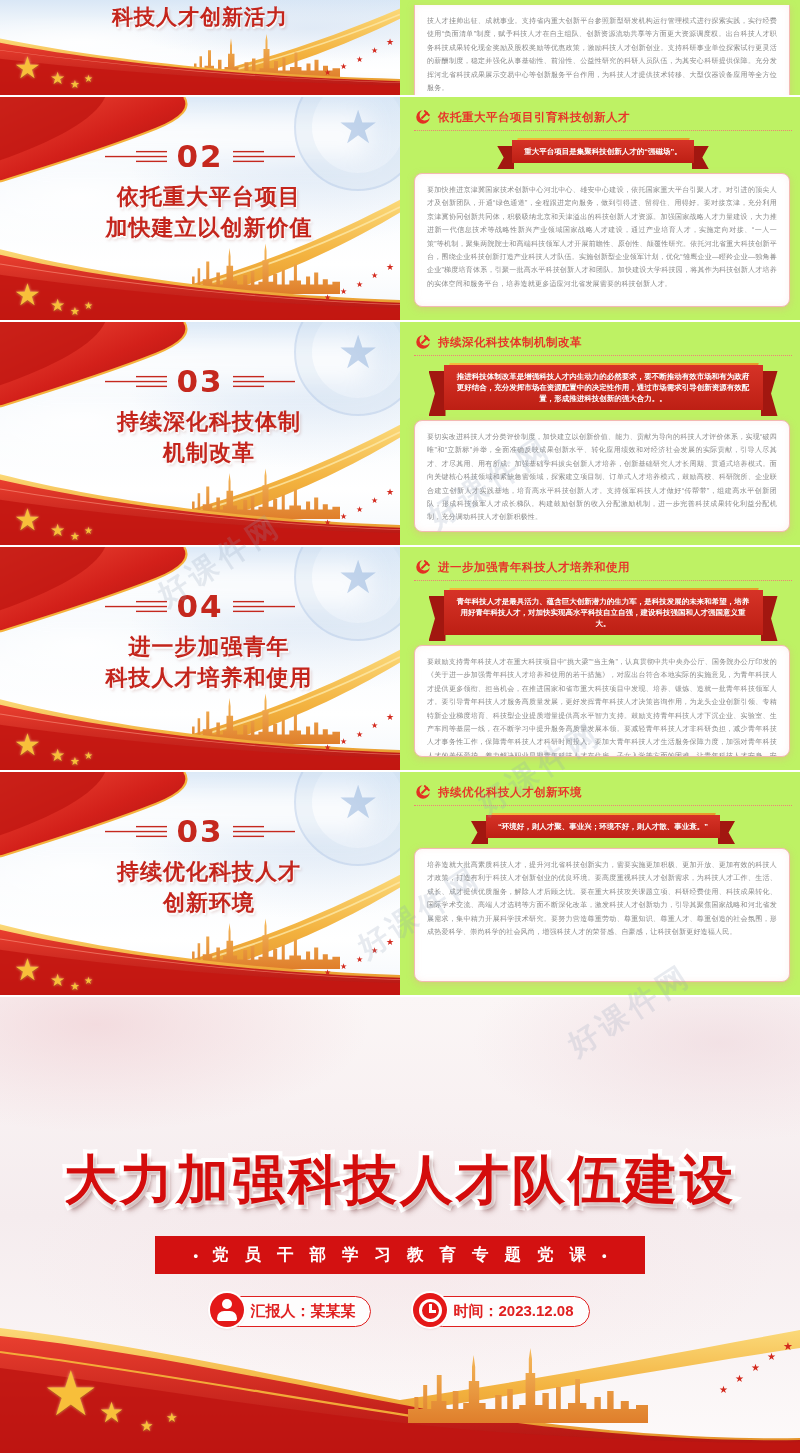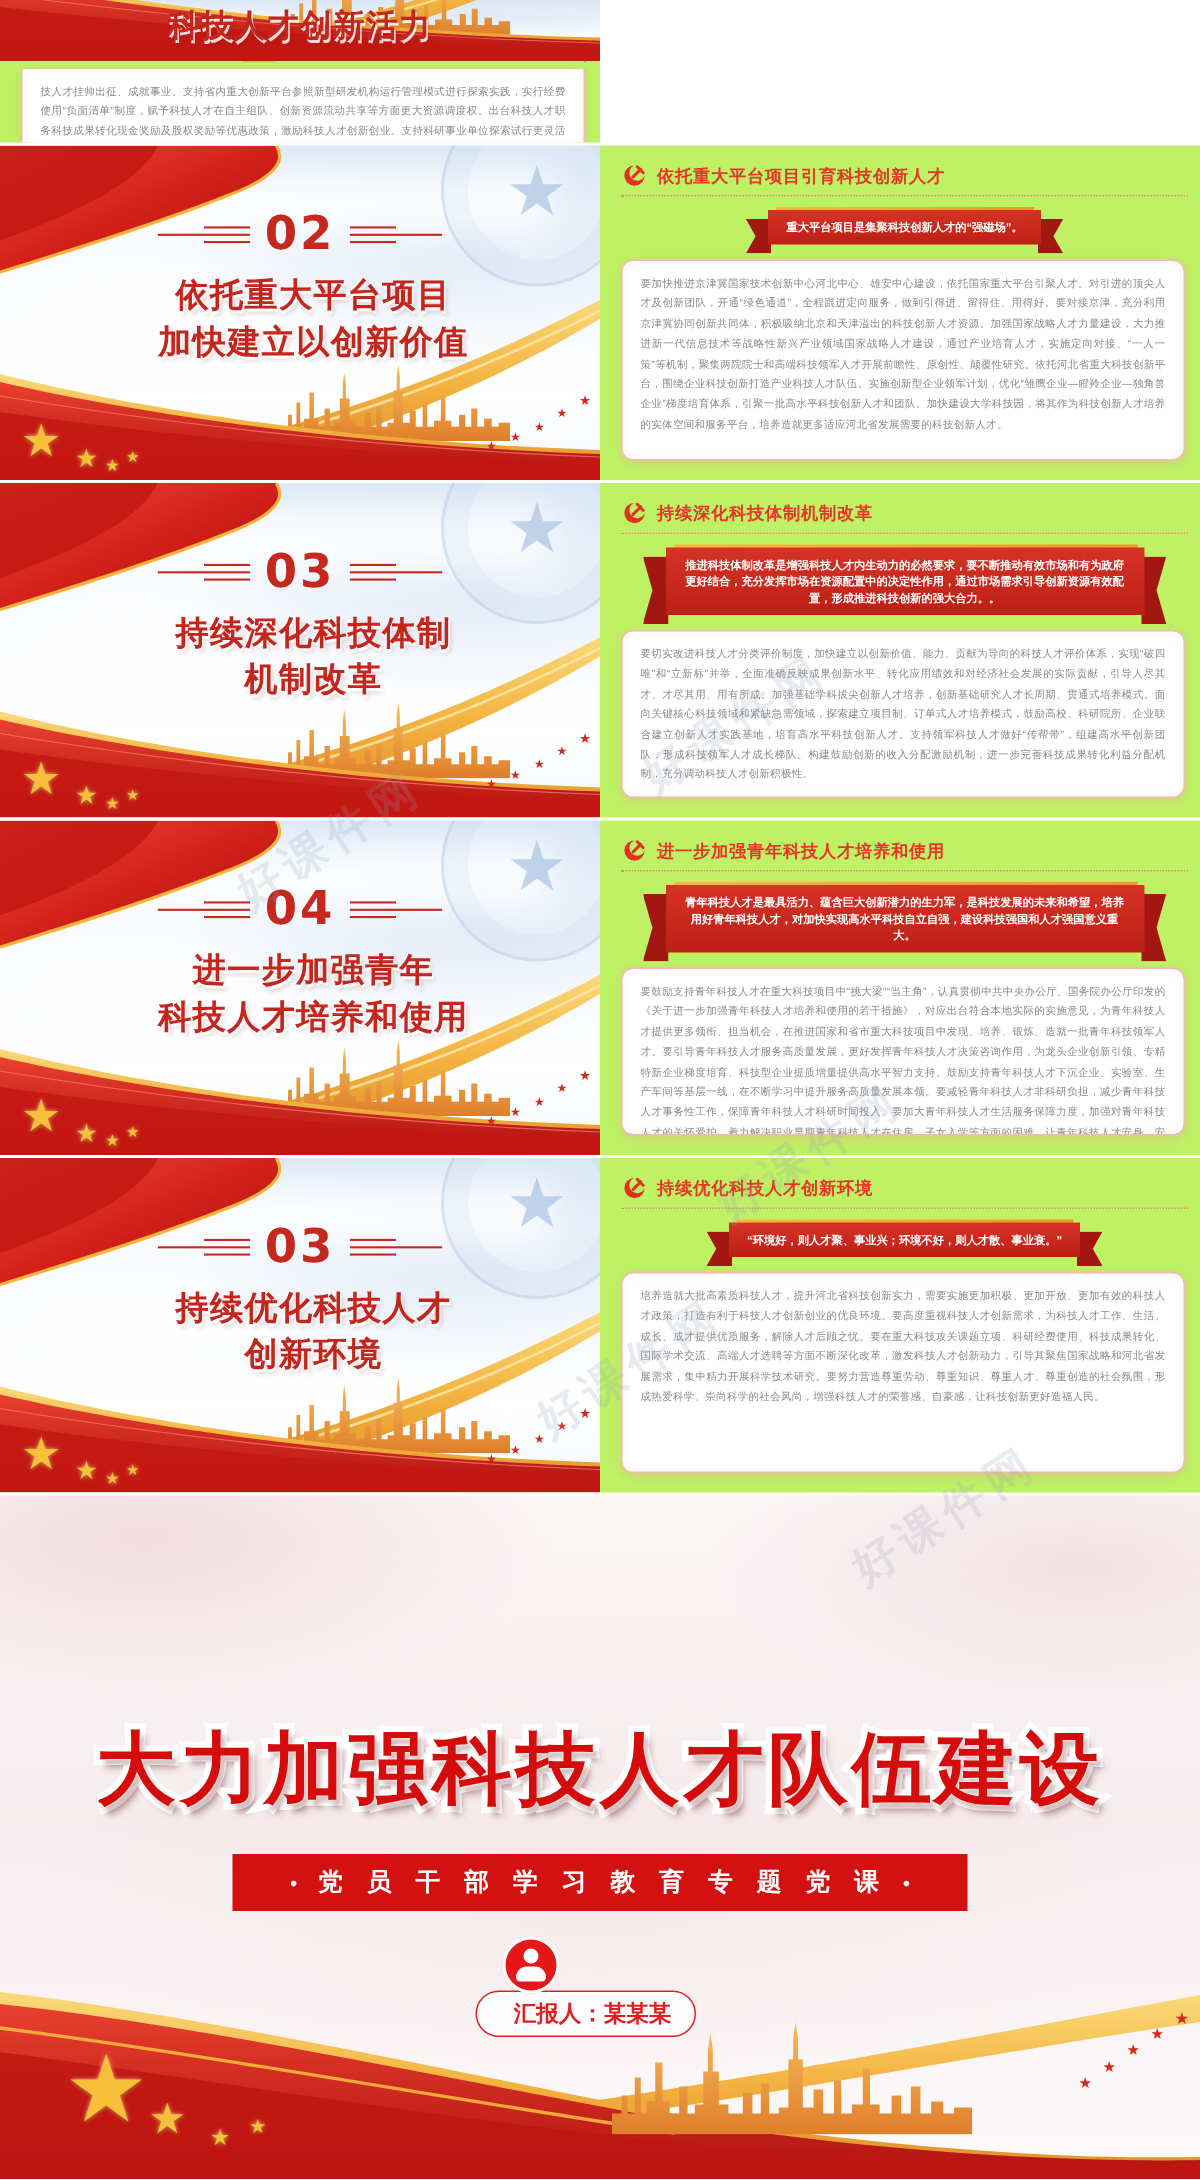--- a/index.html
+++ b/index.html
@@ -1,19 +1,19 @@
 <!DOCTYPE html>
 <html><head>
 <meta charset="utf-8">
 <style>
   html,body{margin:0;padding:0;background:#ffffff;}
   body{width:800px;font-family:"Liberation Sans", sans-serif;-webkit-font-smoothing:antialiased;}
   .page{position:relative;width:800px;height:1453px;overflow:hidden;background:#fff;}
   .row{display:flex;height:223px;margin-bottom:2px;}
-  .row-partial{display:flex;height:95px;margin-bottom:2px;flex-direction:column;}
+  .row-partial{display:flex;height:95px;margin-bottom:2px;}
   .half{position:relative;width:400px;height:100%;overflow:hidden;}
 
   
   .divider{background:
       radial-gradient(70% 55% at 78% 30%, rgba(205,220,240,.45), transparent 65%),
       radial-gradient(60% 40% at 20% 45%, rgba(255,255,255,.9), transparent 70%),
       linear-gradient(180deg,#d9e7f6 0%,#ecf3fa 20%,#fafcfe 52%,#ffffff 75%,#f3f7fb 100%);}
   .mist{position:absolute;left:8%;top:16px;width:84%;height:46px;background:#fff;filter:blur(13px);opacity:.85;z-index:1;}
   .emblem-faint{position:absolute;right:-22px;top:-34px;width:124px;height:124px;border-radius:50%;
       border:2px solid rgba(165,190,225,.4);box-shadow:inset 0 0 0 16px rgba(190,210,235,.18);z-index:1;
@@ -71,21 +71,21 @@
   .cover-title{position:relative;margin:150px 0 0 0;text-align:center;font-size:53px;line-height:1.25;
       font-weight:900;color:#d40c0c;letter-spacing:3px;z-index:3;
       text-shadow:0 0 2px #fff, 3px 4px 3px rgba(140,90,90,.4);}
   .cover-title::before{content:attr(data-text);position:absolute;left:0;right:0;top:0;z-index:-1;color:#fff;
       -webkit-text-stroke:8px #ffffff;text-shadow:4px 6px 5px rgba(150,100,100,.5);}
   .sub-bar{position:relative;z-index:3;width:490px;height:38px;margin:23px auto 0 auto;background:#d31111;
       display:flex;align-items:center;justify-content:center;color:#fff;font-weight:bold;}
   .sub-bullet{font-size:13px;line-height:1;}
   .sub-txt{font-size:16.5px;letter-spacing:16px;margin-left:14px;}
   .pill-row{position:relative;z-index:3;display:flex;justify-content:center;gap:42px;margin-top:19px;}
-  .pill{display:flex;align-items:flex-start;flex-direction:column;}
+  .pill{display:flex;align-items:flex-end;}
   .pill-ic{position:relative;width:34px;height:34px;border-radius:50%;background:#e41818;z-index:2;
       box-shadow:0 0 0 2px #fff,0 1px 3px rgba(160,40,40,.4);}
   .pill-txt{border:1.6px solid #e02020;border-radius:17px;padding:5px 15px 5px 25px;margin-left:-20px;
       color:#e02020;font-weight:bold;font-size:15px;background:rgba(255,255,255,.85);white-space:nowrap;}
   .pill-ic i{position:absolute;background:#fff;}
   .ic-person .head{left:12px;top:6px;width:10px;height:10px;border-radius:50%;}
   .ic-person .bod{left:7px;top:18px;width:20px;height:10px;border-radius:10px 10px 4px 4px;}
   .ic-clock .face{left:6px;top:6px;width:17px;height:17px;background:transparent;border:3px solid #fff;border-radius:50%;}
   .ic-clock .h1{left:16px;top:11px;width:2.4px;height:8px;}
   .ic-clock .h2{left:16px;top:17px;width:7px;height:2.4px;}
@@ -405,20 +405,28 @@
       <span class="sub-bullet">•</span>
     </div>
     <div class="pill-row">
       <div class="pill">
         <span class="pill-ic ic-person">
             <i class="head"></i>
             <i class="bod"></i>
           </span>
         <span class="pill-txt">汇报人：某某某</span>
       </div>
+      <div class="pill">
+        <span class="pill-ic ic-clock">
+            <i class="face"></i>
+            <i class="h1"></i>
+            <i class="h2"></i>
+          </span>
+        <span class="pill-txt">时间：2023.12.08</span>
+      </div>
     </div>
 
     <div class="cover-deco">
       <svg viewBox="0 0 800 127" preserveAspectRatio="none">
         <path d="M800 4 C640 34 470 66 300 88 C190 100 80 108 0 112 L0 122 C90 118 200 110 315 97 C480 78 650 44 800 22 Z" fill="url(#gGold)"></path>
         <path d="M0 2 C120 16 260 46 420 78 C560 104 700 114 800 112 L800 127 H0 Z" fill="url(#gGold)"></path>
         <path d="M0 10 C130 24 270 54 430 84 C570 108 710 116 800 114 L800 127 H0 Z" fill="url(#gRedV)"></path>
         <path d="M0 42 C150 62 300 88 470 104 C600 114 720 118 800 116 L800 127 H0 Z" fill="#c01512" opacity=".85"></path>
         <path d="M0 26 C140 44 290 72 450 96" stroke="#f6b83c" stroke-width="2.2" fill="none" opacity=".9"></path>
       </svg>

